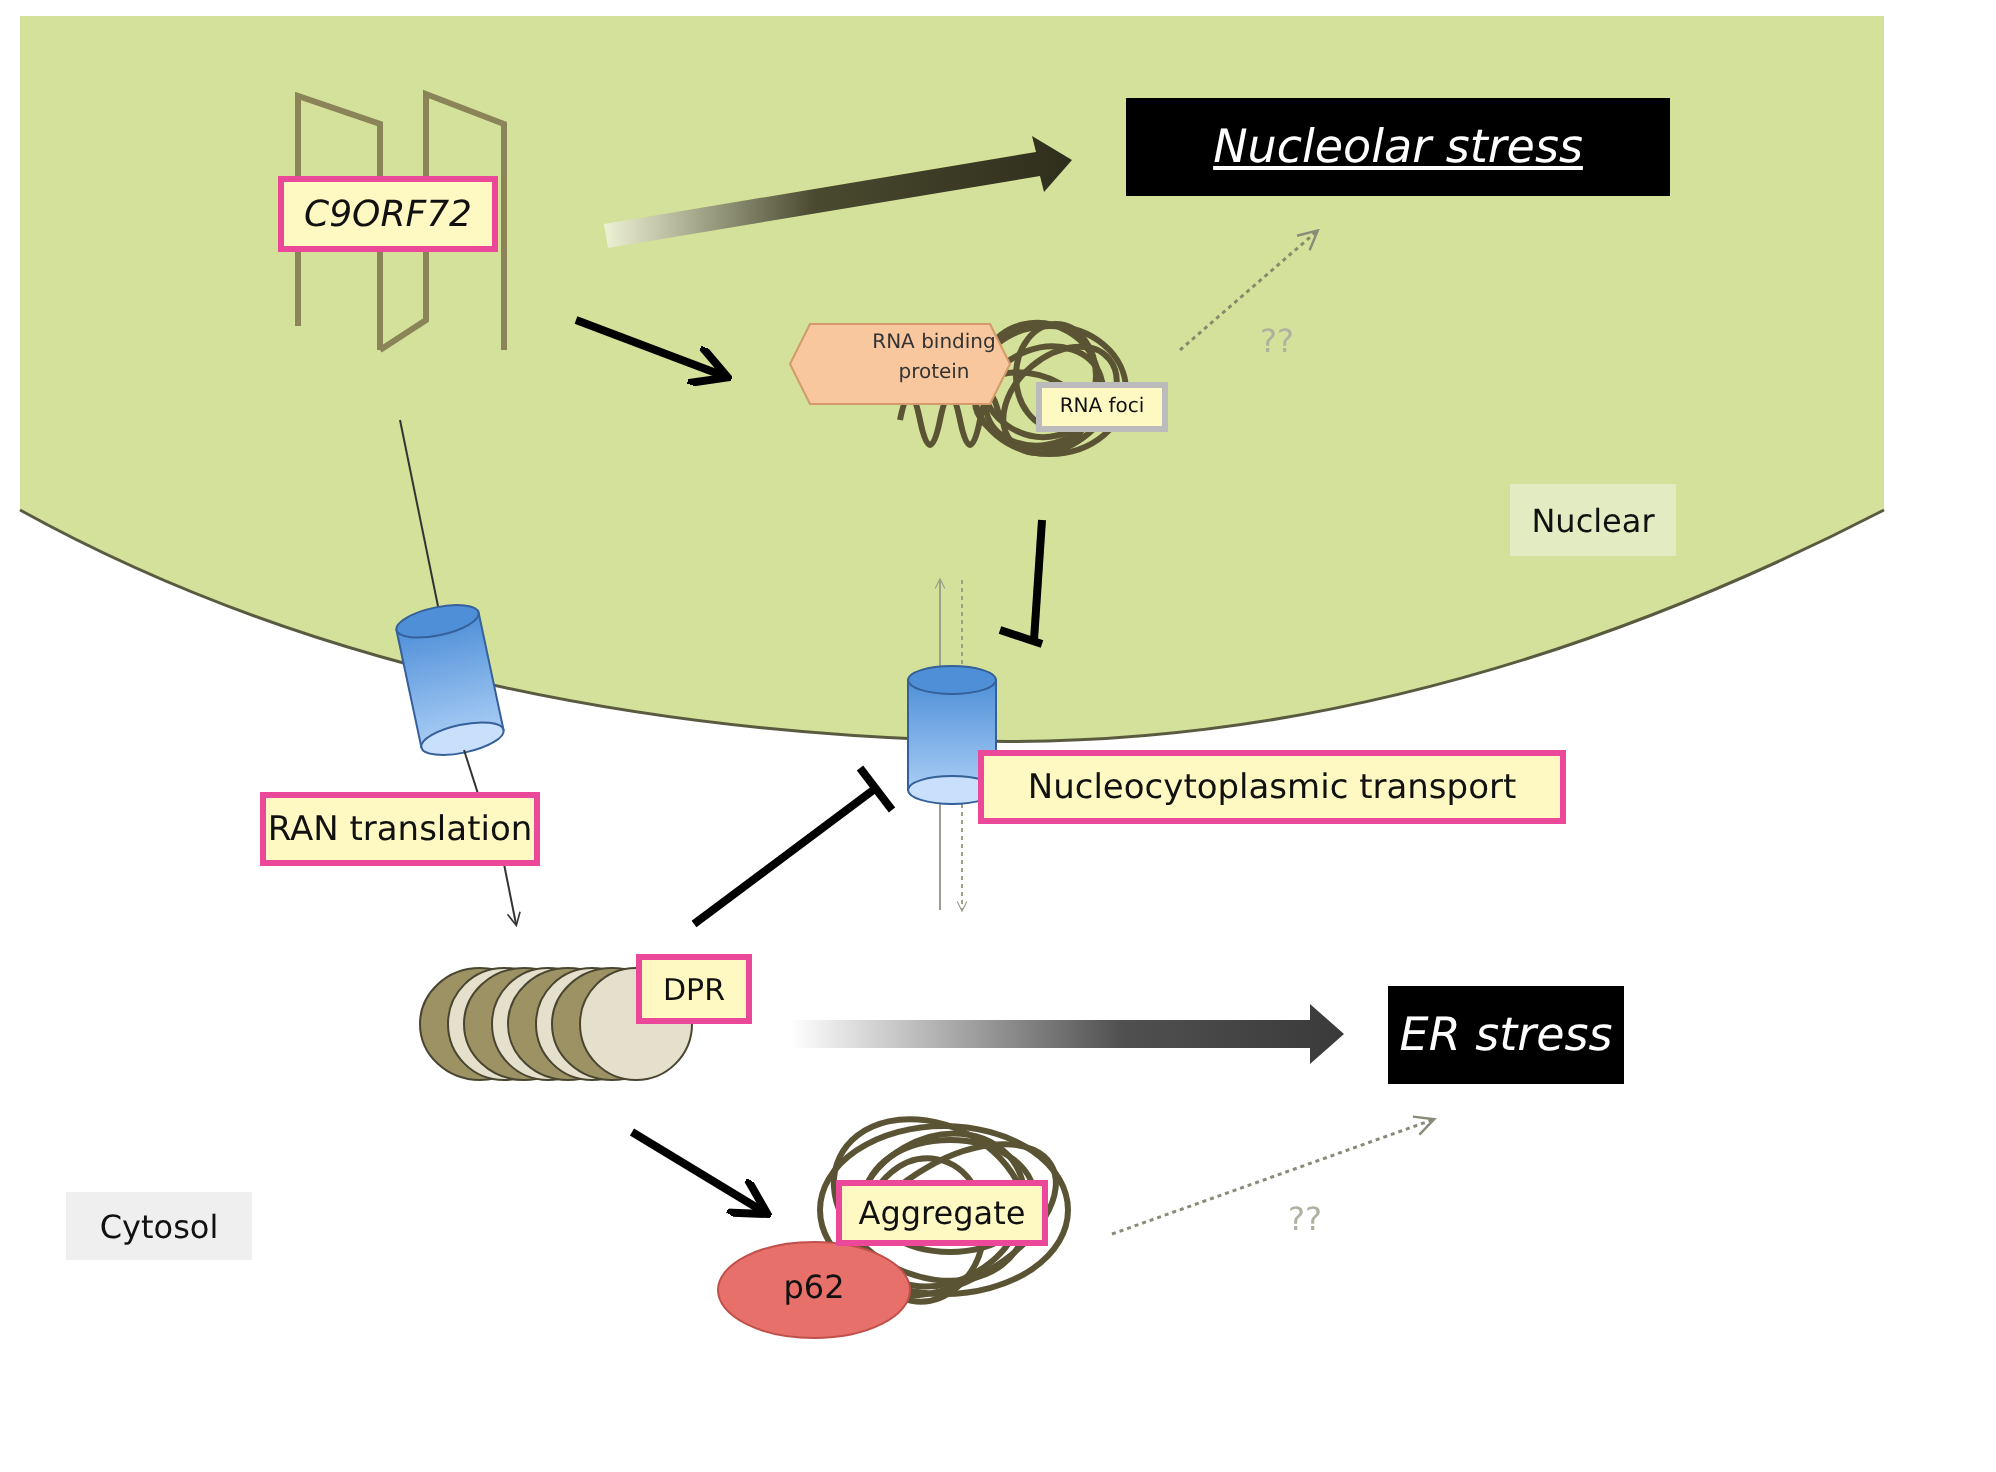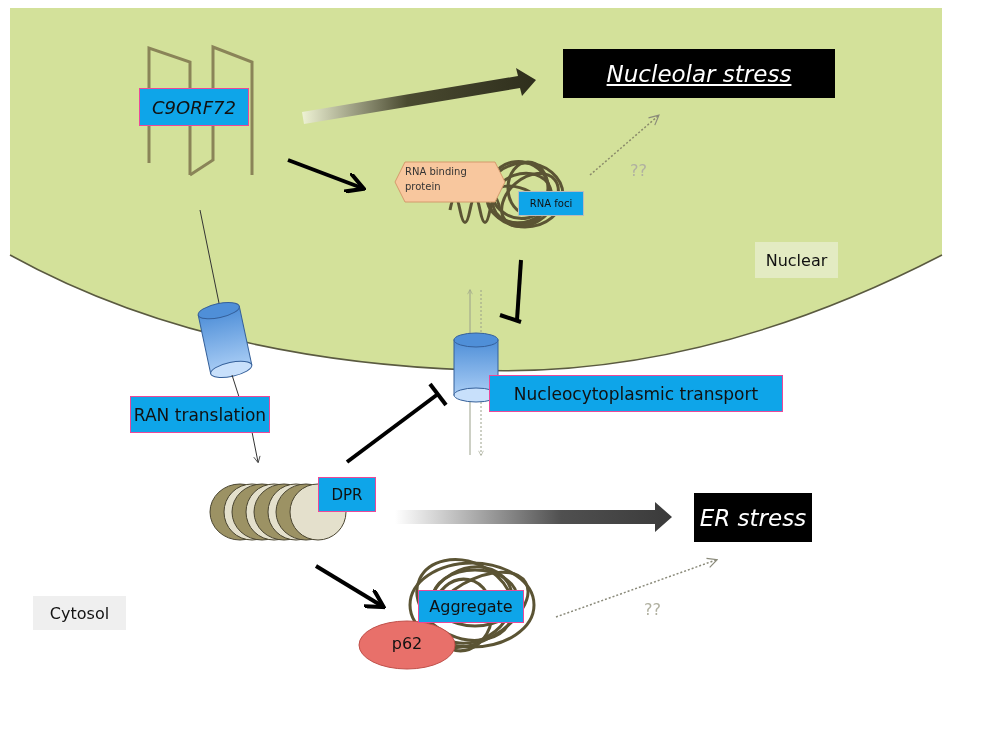--- a/index.html
+++ b/index.html
@@ -1,18 +1,18 @@
 <!DOCTYPE html>
 <html><head>
 <meta charset="utf-8">
 <style>
   html, body { margin:0; padding:0; background:#ffffff; }
   body { width:998px; height:736px; position:relative; overflow:hidden; font-family:"DejaVu Sans", sans-serif; }
   svg#diagram { position:absolute; left:0; top:0; }
-  .lbl { position:absolute; background:#0ea5e9; border:1px solid #ec4899; color:#111; font-family:"DejaVu Sans", sans-serif; white-space:nowrap; box-sizing:border-box; display:flex; align-items:center; justify-content:center; }
+  .lbl { position:absolute; background:#fef9c3; border:3px solid #ec4899; color:#111; font-family:"DejaVu Sans", sans-serif; white-space:nowrap; box-sizing:border-box; display:flex; align-items:center; justify-content:center; }
   .blk { position:absolute; background:#000; color:#fff; font-style:italic; font-family:"DejaVu Sans", sans-serif; display:flex; align-items:center; justify-content:center; box-sizing:border-box; }
   .region { position:absolute; font-family:"DejaVu Sans", sans-serif; color:#111; display:flex; align-items:center; justify-content:center; }
   .qq { position:absolute; color:#b0b0a0; font-family:"DejaVu Sans", sans-serif; font-size:16px; }
 </style>
 </head>
 <body>
 
 <svg id="diagram" width="998" height="736" viewBox="0 0 998 736">
   <defs>
     <linearGradient id="gradNuc" x1="0" y1="0" x2="1" y2="0">
@@ -127,21 +127,21 @@
 
   <ellipse cx="407" cy="645" rx="48" ry="24" fill="#e8706a" stroke="#c0504a" stroke-width="1"></ellipse>
 
   <line x1="556" y1="617" x2="716" y2="560" stroke="#8a8a7a" stroke-width="1.5" stroke-dasharray="2,2" marker-end="url(#dotHead)"></line>
 </svg>
 
 <div class="lbl" style="left:139px;top:88px;width:110px;height:38px;font-size:18px;font-style:italic;">C9ORF72</div>
 
 <div class="blk" style="left:563px;top:49px;width:272px;height:49px;font-size:23px;text-decoration:underline;">Nucleolar stress</div>
 
-<div style="position:absolute;left:405px;top:164px;width:90px;height:36px;font-size:10px;line-height:15px;text-align:left;color:#333;font-family:'DejaVu Sans',sans-serif;">RNA binding protein</div>
+<div style="position:absolute;left:422px;top:164px;width:90px;height:36px;font-size:10px;line-height:15px;text-align:center;color:#333;font-family:'DejaVu Sans',sans-serif;">RNA binding protein</div>
 
 <div class="lbl" style="left:518px;top:191px;width:66px;height:25px;font-size:10px;border-color:#bbb;">RNA foci</div>
 
 <div class="qq" style="left:630px;top:161px;">??</div>
 
 <div class="region" style="left:755px;top:242px;width:83px;height:36px;background:#e3ebc2;font-size:16px;">Nuclear</div>
 
 <div class="lbl" style="left:130px;top:396px;width:140px;height:37px;font-size:17px;">RAN translation</div>
 
 <div class="lbl" style="left:489px;top:375px;width:294px;height:37px;font-size:17px;">Nucleocytoplasmic transport</div>

